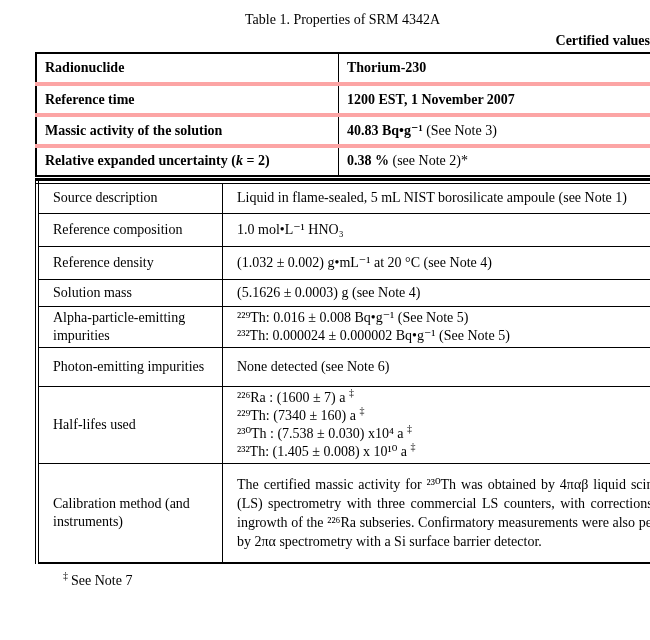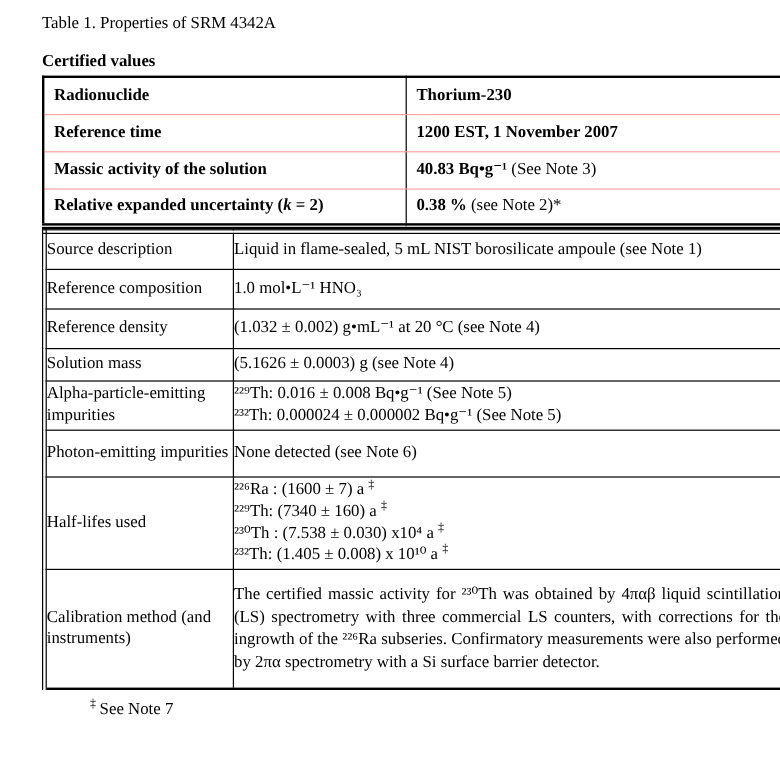--- a/index.html
+++ b/index.html
@@ -6,52 +6,52 @@
     margin: 0; padding: 0;
     background: #ffffff;
     width: 650px; height: 640px;
     font-family: "Liberation Serif", "DejaVu Serif", serif;
     color: #000;
     font-size: 14px;
     -webkit-font-smoothing: antialiased;
   }
   .page { position: relative; width: 650px; height: 640px; overflow: hidden; }
   .content { padding: 12px 0 0 35px; }
-  .doc-title { width: 615px; text-align: left; font-size: 14px; }
-  .section-heading { width: 615px; text-align: left; font-size: 14px; margin-top: 16px; margin-bottom: 3px; }
+  .doc-title { width: 615px; text-align: center; font-size: 14px; }
+  .section-heading { width: 615px; text-align: right; font-size: 14px; margin-top: 5px; margin-bottom: 3px; }
   .bold { font-weight: bold; }
   .it { font-style: italic; }
 
   table { border-collapse: collapse; table-layout: fixed; width: 615px; }
 
   
   .t1 { border-top: 2px solid #000; border-left: 2px solid #000; border-bottom: 5px double #000; margin-top: 2px; }
   .t1 tr { height: 31px; }
-  .t1 td { border-top: 1px solid #000; border-bottom: 1px solid #fca5a5; vertical-align: middle; padding: 2px 8px; font-weight: bold; }
+  .t1 td { border-top: 1px solid #000; border-bottom: 4px solid #fca5a5; vertical-align: middle; padding: 2px 8px; font-weight: bold; }
   .t1 td.lbl { width: 285px; border-right: 1px solid #000; }
   .t1 td.val { width: 330px; }
   .note { font-weight: normal; margin-top: 28px; }
 
   
   .t2 { border-top: 4px double #000; border-left: 4px double #000; border-bottom: 2px solid #000; }
-  .t2 td { border-top: 1px solid #000; border-bottom: 1px solid #000; vertical-align: middle; padding: 2px 0; line-height: 18px; }
+  .t2 td { border-top: 1px solid #000; border-bottom: 1px solid #000; vertical-align: middle; padding: 2px 14px; line-height: 18px; }
   .t2 td.lbl { width: 155px; border-right: 1px solid #000; }
   .t2 td.val { width: 460px; }
   .t2 tr:nth-child(1) { height: 32px; }
   .t2 tr:nth-child(2) { height: 33px; }
   .t2 tr:nth-child(3) { height: 33px; }
   .t2 tr:nth-child(4) { height: 27px; }
   .t2 tr:nth-child(5) { height: 41px; }
   .t2 tr:nth-child(6) { height: 39px; }
   .t2 tr:nth-child(7) { height: 75px; }
   .t2 tr:nth-child(8) { height: 99px; }
   .t2 .para { text-align: justify; line-height: 19px; }
 
   sup.dag { font-size: 10px; vertical-align: super; line-height: 0; }
-  .footnote { margin-top: 9px; margin-left: 40px; font-size: 14px; }
+  .footnote { margin-top: 9px; margin-left: 28px; font-size: 14px; }
   .footnote sup { margin-right: 3px; }
 </style>
 </head>
 <body>
 
 <div class="page">
   <div class="content">
 
     <div class="doc-title">Table 1. Properties of SRM 4342A</div>
 

